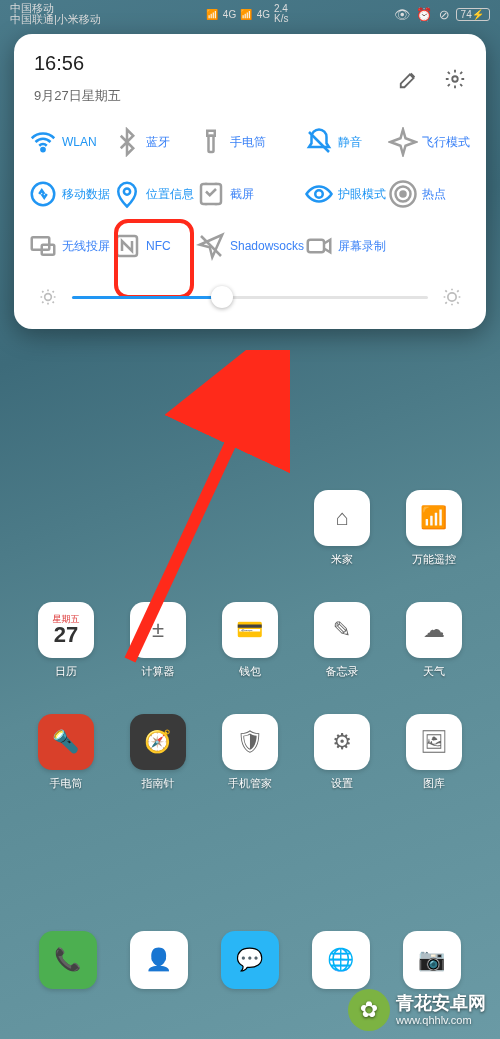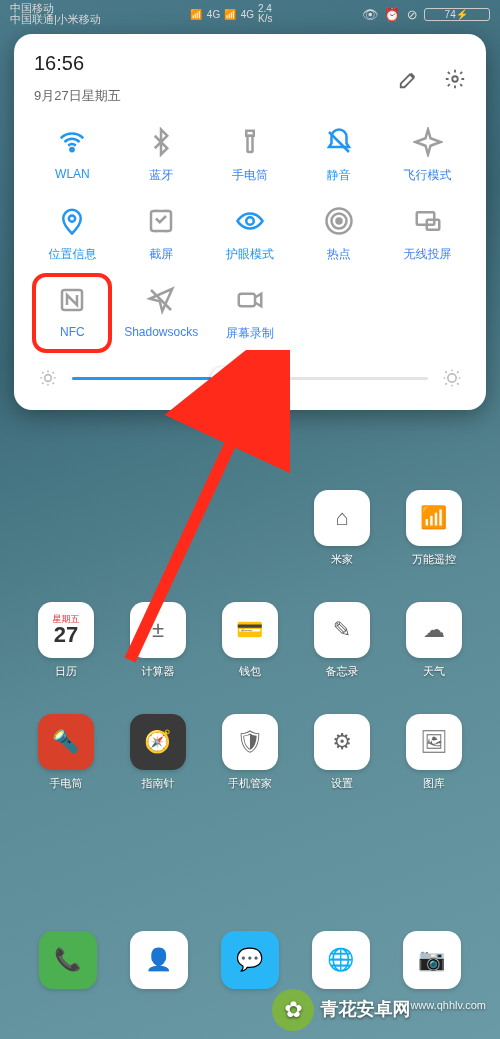--- a/index.html
+++ b/index.html
@@ -13,40 +13,40 @@
   }
   
   .statusbar {
     position: absolute; top:0; left:0; right:0; height:28px;
     display:flex; justify-content:space-between; align-items:center;
     padding:0 10px; font-size:11px; color:#ddd;
   }
   .statusbar .left { display:flex; flex-direction:column; line-height:11px; }
   .statusbar .mid { display:flex; align-items:center; gap:4px; font-size:10px; }
   .statusbar .right { display:flex; align-items:center; gap:6px; font-size:13px; }
-  .statusbar .batt { border:1px solid #ccc; border-radius:3px; padding:0 20px; font-size:10px; }
+  .statusbar .batt { border:1px solid #ccc; border-radius:3px; padding:0 4px; font-size:10px; }
 
   
   .panel {
     position:absolute; top:34px; left:14px; right:14px;
     background:#fff; border-radius:18px;
     box-shadow:0 6px 24px rgba(0,0,0,.35);
     padding:18px 14px 22px;
   }
   .panel-head { display:flex; justify-content:space-between; align-items:center; padding:0 6px 12px; }
   .panel-head .clock { font-size:20px; font-weight:500; color:#222; }
   .panel-head .date { font-size:13px; color:#666; margin-top:12px; }
   .panel-head .actions { display:flex; gap:24px; }
   .panel-head .ico { width:22px; height:22px; color:#666; }
 
   .grid {
     display:grid; grid-template-columns:repeat(5,1fr);
     row-gap:22px; margin-top:10px;
   }
-  .tile { display:flex; flex-direction:column; align-items:center; gap:10px; position:relative; }
+  .tile { display:flex; flex-direction:row; align-items:center; gap:4px; position:relative; }
   .tile .ico { width:30px; height:30px; display:flex; align-items:center; justify-content:center; }
   .tile .lbl { font-size:12px; color:#3b82f6; }
   .tile.on .ico { color:#2196f3; }
   .tile.on .lbl { color:#2196f3; }
   .tile.off .ico { color:#9e9e9e; }
   .highlight-box {
     position:absolute; border:4px solid #ff2a1a; border-radius:14px;
     width:80px; height:80px; top:-12px; left:50%; transform:translateX(-50%);
     pointer-events:none;
   }
@@ -85,21 +85,21 @@
 
   
   .watermark {
     position:absolute; bottom:8px; right:14px; display:flex; align-items:center; gap:6px;
     color:#fff; text-shadow:0 1px 3px rgba(0,0,0,.6);
   }
   .watermark .logo {
     width:42px; height:42px; border-radius:50%; background:#7cb342;
     display:flex; align-items:center; justify-content:center; color:#fff; font-size:22px;
   }
-  .watermark .txt { display:flex; flex-direction:row; line-height:1.2; }
+  .watermark .txt { display:flex; flex-direction:column; line-height:1.2; }
   .watermark .t1 { font-size:18px; font-weight:600; }
   .watermark .t2 { font-size:11px; opacity:.9; }
 
   svg { width:100%; height:100%; }
 </style>
 </head>
 <body>
 
 <div class="statusbar">
   <div class="left">
@@ -184,20 +184,29 @@
         </span>
         <span class="lbl">静音</span>
       </div>
       <div class="tile off">
         <span class="ico">
           <svg viewBox="0 0 24 24" fill="none" stroke="currentColor" stroke-width="2">
             <path d="M12 2l2 7 8 3-8 3-2 7-2-7-8-3 8-3 2-7z"></path>
           </svg>
         </span>
         <span class="lbl">飞行模式</span>
+      </div>
+      <div class="tile on">
+        <span class="ico">
+          <svg viewBox="0 0 24 24" fill="none" stroke="currentColor" stroke-width="2">
+            <circle cx="12" cy="12" r="9"></circle>
+            <path d="M9 12l2-3 2 3M15 12l-2 3-2-3"></path>
+          </svg>
+        </span>
+        <span class="lbl">移动数据</span>
       </div>
       <div class="tile on">
         <span class="ico">
           <svg viewBox="0 0 24 24" fill="none" stroke="currentColor" stroke-width="2">
             <path d="M12 22s7-7 7-12a7 7 0 10-14 0c0 5 7 12 7 12z"></path>
             <circle cx="12" cy="10" r="2.5"></circle>
           </svg>
         </span>
         <span class="lbl">位置信息</span>
       </div>

